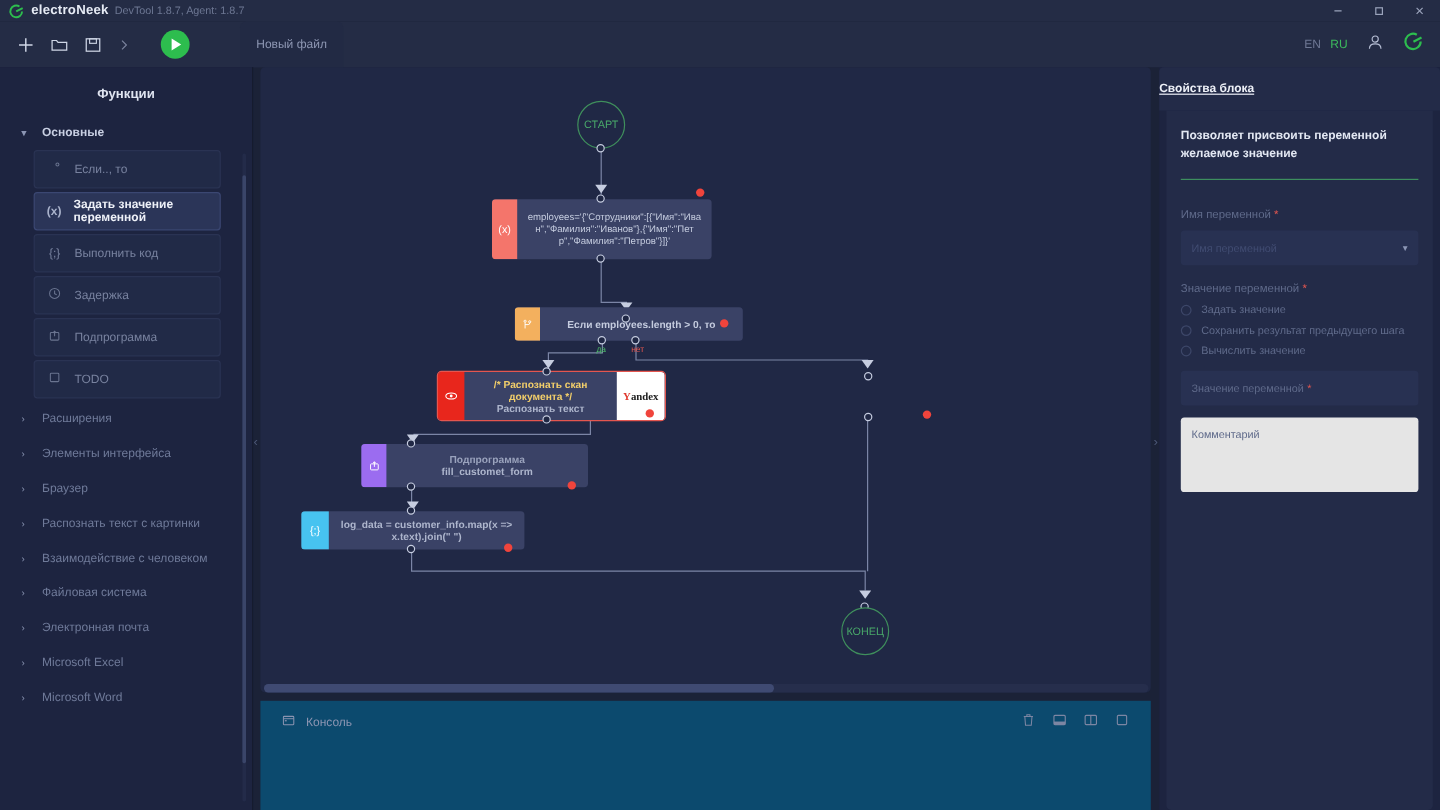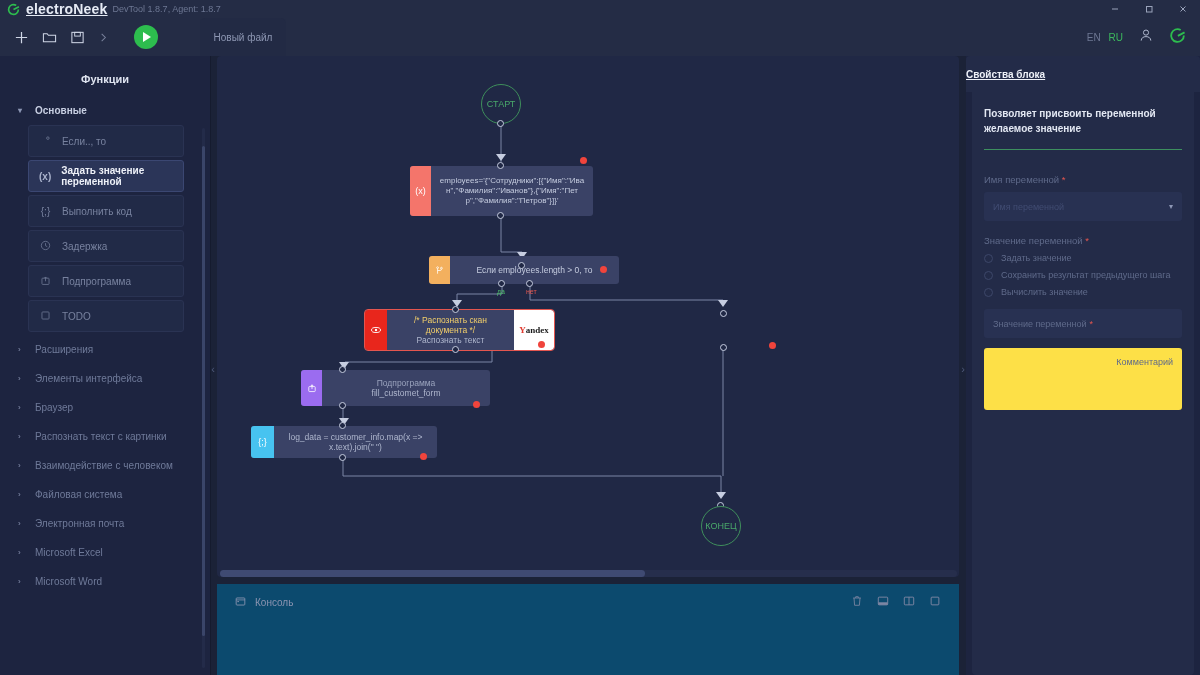--- a/index.html
+++ b/index.html
@@ -11,21 +11,21 @@
   }
   .app { position: relative; width: 1200px; height: 675px; background: #1b2237; }
 
   
   .titlebar {
     position: absolute; top: 0; left: 0; width: 1200px; height: 18px;
     background: #242c45; display: flex; align-items: center;
   }
   .tb-logo { width: 14px; height: 14px; margin-left: 6px; margin-right: 6px;
              display:flex; align-items:center; justify-content:center; }
-  .tb-brand { font-size: 14px; font-weight: bold; color: #e6ebf5; letter-spacing: .2px; text-decoration: underline; }
+  .tb-brand { font-size: 11px; font-weight: bold; color: #e6ebf5; letter-spacing: .2px; }
   .tb-sub { font-size: 9px; color: #6d7793; margin-left: 5px; }
   .tb-win { position: absolute; right: 0; top: 0; height: 18px; display: flex; }
   .tb-btn { width: 34px; height: 18px; display: flex; align-items: center;
             justify-content: center; color: #9aa3bb; font-size: 10px; }
 
   
   .toolbar {
     position: absolute; top: 18px; left: 0; width: 1200px; height: 38px;
     background: #242c45; display: flex; align-items: center;
   }
@@ -101,21 +101,21 @@
   }
   .block .tag {
     width: 21px; display: flex; align-items: center; justify-content: center;
     font-size: 9px; color: #fff;
   }
   .block .body {
     flex: 1; display: flex; flex-direction: column; align-items: center;
     justify-content: center; padding: 4px 6px; text-align: center;
   }
   .block .t1 { font-size: 8px; line-height: 10px; }
-  .block .t2 { font-size: 8.5px; line-height: 10px; }
+  .block .t2 { font-size: 8.5px; line-height: 10px; font-weight: bold; }
   .sel-red { outline: 1px solid #e4564f; outline-offset: 0; }
   .dot-red {
     position: absolute; width: 7px; height: 7px; border-radius: 50%;
     background: #f0443c;
   }
   .port {
     position: absolute; width: 7px; height: 7px; border-radius: 50%;
     background: #202845; border: 1.5px solid #c6cde0;
   }
   .arrow {
@@ -167,22 +167,22 @@
     margin-bottom: 14px;
   }
   .rp-select .cv { margin-left: auto; color: #8d97b6; font-size: 8px; }
   .radio-row { display: flex; align-items: center; gap: 8px; margin-bottom: 7px; }
   .radio { width: 9px; height: 9px; border-radius: 50%; border: 1px solid #3d4askew;
            border: 1px solid #3d4769; }
   .radio-row span { font-size: 9px; color: #5f6a8a; }
   .rp-input { height: 29px; background: #283152; border-radius: 3px; display: flex;
               align-items: center; padding: 0 9px; font-size: 9px; color: #5f6a8a;
               margin-top: 12px; }
-  .rp-textarea { height: 62px; background: #fde047; border-radius: 3px;
-                 padding: 9px; font-size: 9px; color: #5f6a8a; margin-top: 10px; text-align: right; }
+  .rp-textarea { height: 62px; background: #e5e5e5; border-radius: 3px;
+                 padding: 9px; font-size: 9px; color: #5f6a8a; margin-top: 10px; }
 </style>
 </head>
 <body>
 
 <div class="app">
 
   <div class="titlebar">
     <div class="tb-logo">
       <svg width="13" height="13" viewBox="0 0 24 24">
         <path d="M21 12a9 9 0 1 1-4-7.5" fill="none" stroke="#2dbd4e" stroke-width="3"></path>

